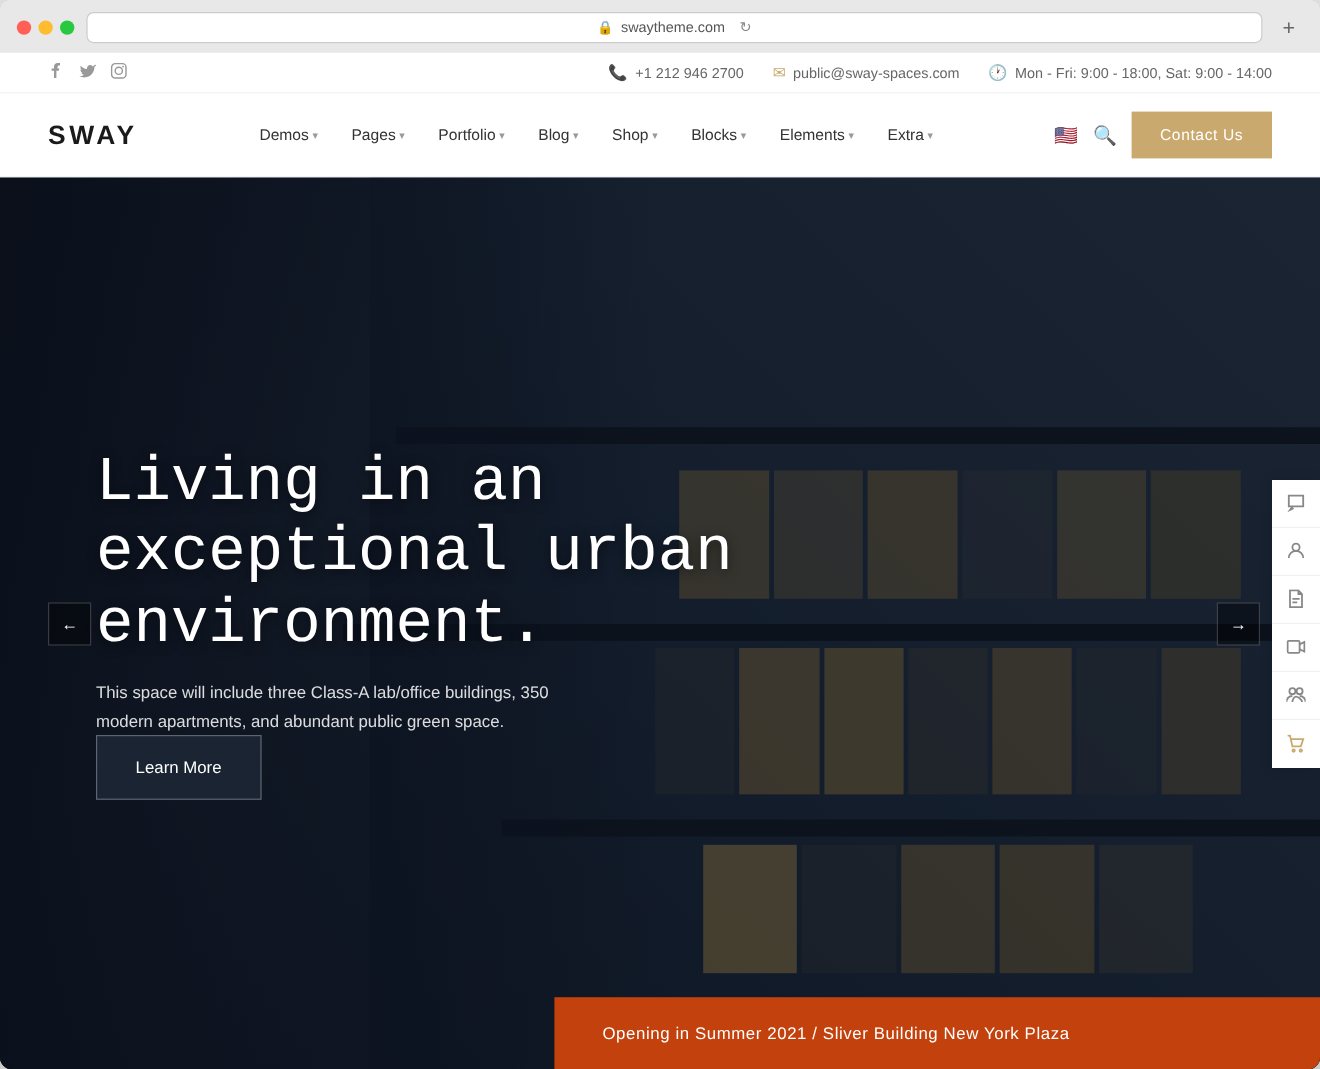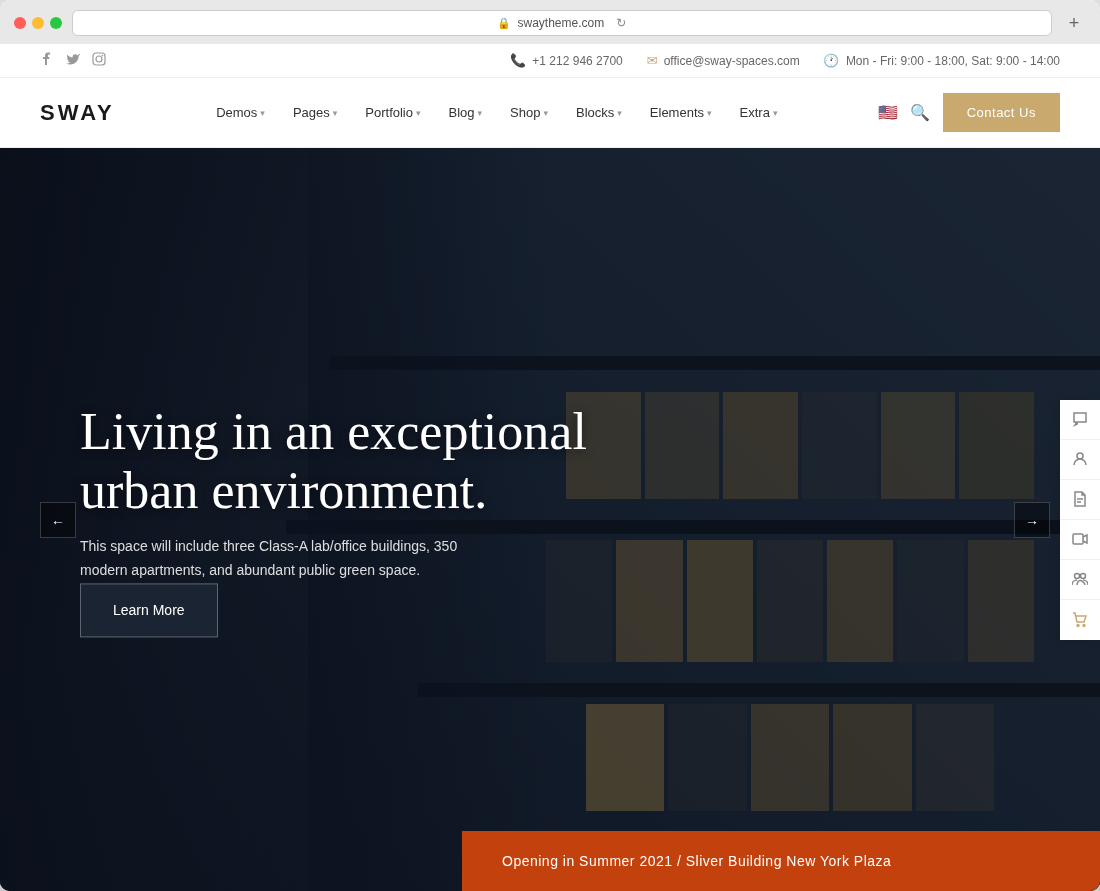--- a/index.html
+++ b/index.html
@@ -120,21 +120,21 @@
       top: 50%;
       transform: translateY(-50%);
       max-width: 560px;
       color: #fff;
     }
     .hero-title {
       font-size: 52px;
       font-weight: 400;
       line-height: 1.15;
       margin-bottom: 14px;
-      font-family: Liberation Serif, serif;
+      font-family: Liberation Mono, monospace;
       text-shadow: 0 2px 10px rgba(0,0,0,0.5);
     }
     .hero-subtitle {
       font-size: 14px;
       line-height: 1.7;
       color: rgba(255,255,255,0.85);
       max-width: 400px;
     }
     .hero-buttons { display: flex; gap: 0; }
     .btn-call {
@@ -253,21 +253,21 @@
             </svg>
         </a>
       </div>
       <div class="top-bar-right">
         <div class="top-bar-item">
           <span class="top-bar-icon">📞</span>
           <span>+1 212 946 2700</span>
         </div>
         <div class="top-bar-item">
           <span class="top-bar-icon">✉</span>
-          <span>office@sway-spaces.com</span>
+          <span>public@sway-spaces.com</span>
         </div>
         <div class="top-bar-item">
           <span class="top-bar-icon">🕐</span>
           <span>Mon - Fri: 9:00 - 18:00, Sat: 9:00 - 14:00</span>
         </div>
       </div>
     </div>
 
     <div class="navbar">
       <div class="brand">SWAY</div>

